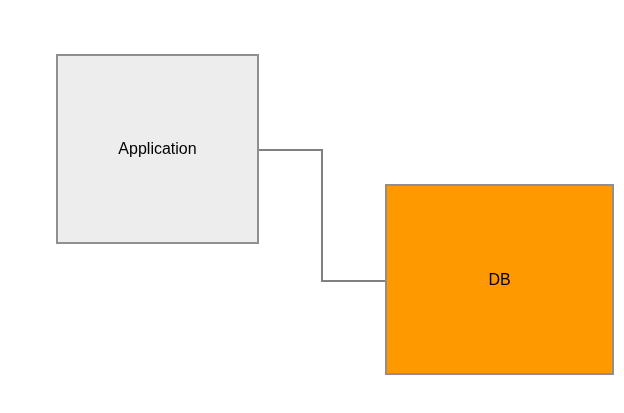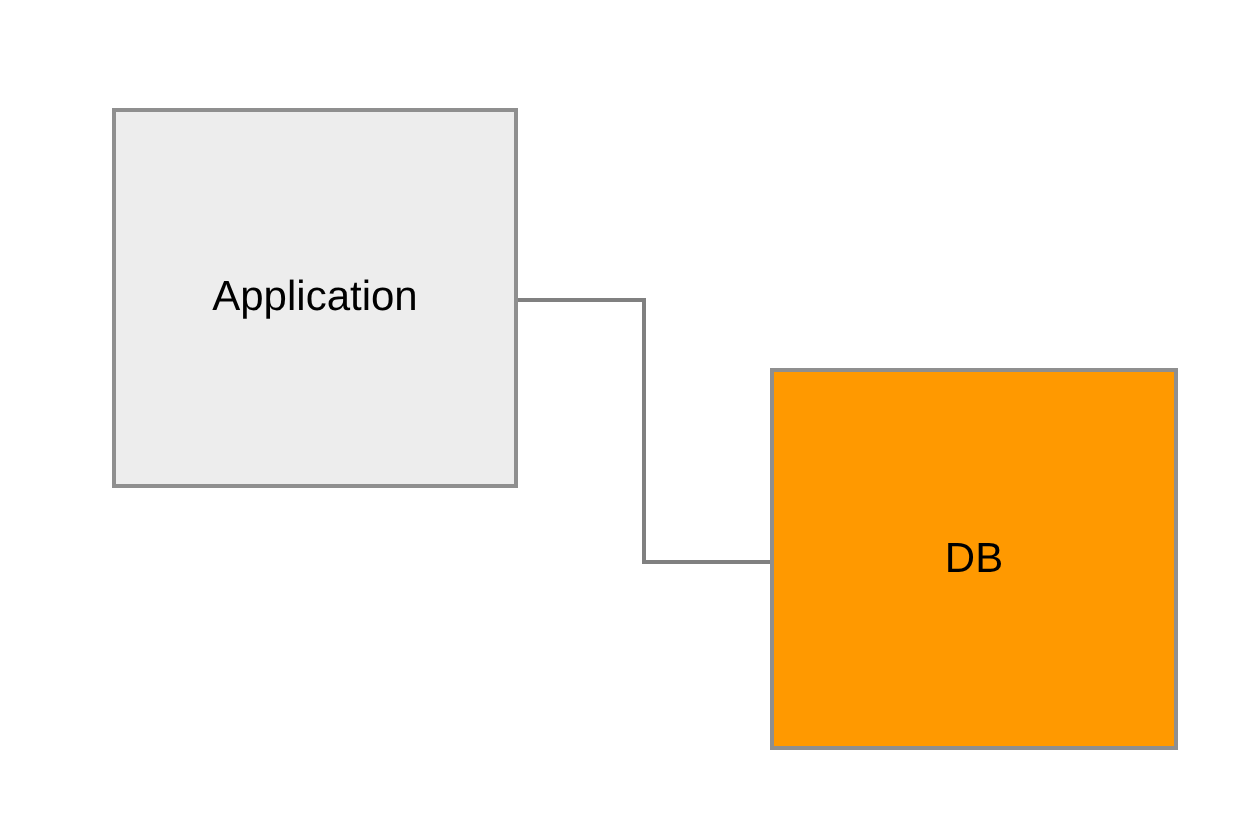--- a/index.html
+++ b/index.html
@@ -33,36 +33,36 @@
     fill: none;
     stroke: var(--edge-stroke);
     stroke-width: 2;
   }
   .node {
     position: absolute;
     display: flex;
     align-items: center;
     justify-content: center;
     border: 2px solid var(--node-stroke);
-    font-size: 21px;
+    font-size: 16px;
     line-height: 1.2;
     color: var(--label-color);
     text-align: center;
   }
   .node-application {
     left: 56px;
     top: 54px;
     width: 203px;
     height: 190px;
     background: var(--app-fill);
   }
   .node-db {
     left: 385px;
     top: 184px;
-    width: 204px;
+    width: 229px;
     height: 191px;
     background: var(--db-fill);
   }
 </style>
 </head>
 <body>
 
 <div class="canvas">
 
   <svg class="edge-layer" viewBox="0 0 624 413" width="624" height="413" aria-hidden="true">

